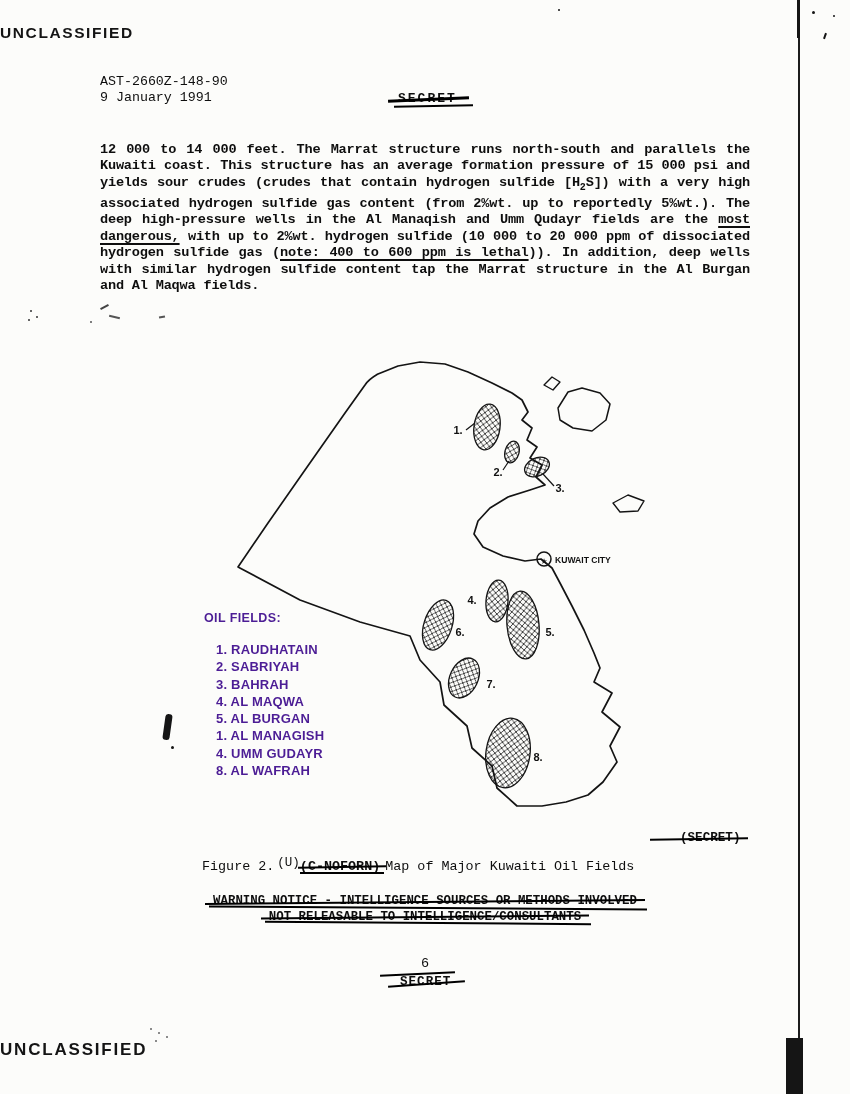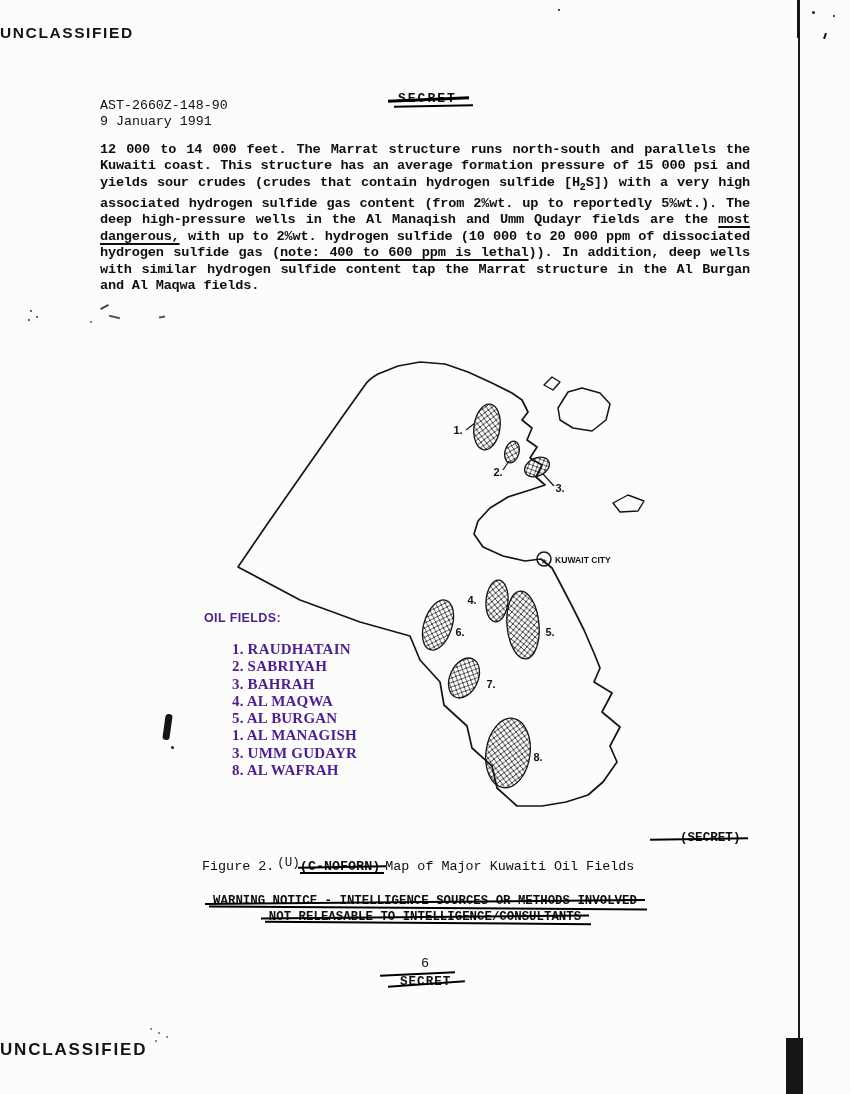--- a/index.html
+++ b/index.html
@@ -9,21 +9,21 @@
     font-family:"Liberation Mono",monospace;
   }
   
   .class-banner{
     position:absolute;left:0;width:100%;
     font-family:"Liberation Sans",sans-serif;font-weight:bold;color:#141414;
   }
   .class-top{top:24px;font-size:15.5px;letter-spacing:1.6px;}
   .class-bottom{top:1040px;font-size:17px;letter-spacing:1.8px;}
   
-  .docinfo{position:absolute;left:100px;top:98px;font-size:13.3px;line-height:15.8px;}
+  .docinfo{position:absolute;left:100px;top:74px;font-size:13.3px;line-height:15.8px;}
   
   .stamp{position:relative;display:inline-block;font-weight:bold;}
   .secret-top{position:absolute;left:398px;top:91px;font-size:13px;letter-spacing:2px;}
   .secret-top::after{content:"";position:absolute;left:-10px;right:-12px;top:46%;height:2.6px;background:#000;transform:rotate(-2.4deg);}
   .secret-top::before{content:"";position:absolute;left:-4px;right:-16px;bottom:-1px;height:2.2px;background:#000;transform:rotate(-1.2deg);}
   .secret-right{position:absolute;left:680px;top:831px;font-size:12.6px;font-weight:bold;}
   .secret-right::after{content:"";position:absolute;left:-30px;right:-8px;top:48%;height:2.2px;background:#000;transform:rotate(-.8deg);}
   .footer-num{position:absolute;left:0;top:956px;width:100%;text-align:center;font-size:13.5px;}
   .secret-bottom{position:absolute;left:400px;top:975px;font-size:12.6px;letter-spacing:1px;font-weight:bold;}
   .secret-bottom::before{content:"";position:absolute;left:-20px;right:-4px;top:-2px;height:2.2px;background:#000;transform:rotate(-2.5deg);}
@@ -36,21 +36,21 @@
   .body-text sub{font-size:10px;}
   .u{text-decoration:underline;text-decoration-thickness:1.6px;text-underline-offset:2.5px;}
   
   .map-wrap{position:absolute;left:228px;top:350px;width:480px;height:470px;}
   .map-wrap svg{display:block;}
   .fieldnum{font-family:"Liberation Sans",sans-serif;font-weight:bold;font-size:11px;fill:#101010;}
   .citylabel{font-family:"Liberation Sans",sans-serif;font-weight:bold;font-size:8.6px;fill:#101010;}
   
   .legend{position:absolute;left:204px;top:611px;font-family:"Liberation Sans",sans-serif;font-weight:bold;color:#4c1d95;}
   .legend-title{font-size:12.5px;letter-spacing:.4px;}
-  .legend-items{margin-top:16px;margin-left:28px;font-size:15px;line-height:17.3px;letter-spacing:.2px;font-family:Liberation Serif, serif;}
+  .legend-items{margin-top:16px;margin-left:12px;font-size:13px;line-height:17.3px;letter-spacing:.2px;}
   
   .caption{position:absolute;left:202px;top:859px;font-size:13.4px;white-space:nowrap;font-family:Liberation Mono, monospace;}
   .caption .umark{position:relative;top:-4px;font-size:12.5px;margin-left:3px;}
   .caption .struck-noforn{position:relative;display:inline-block;font-weight:bold;margin:0 5px 0 0;}
   .caption .struck-noforn::after{content:"";position:absolute;left:-2px;right:-6px;top:48%;height:2.2px;background:#000;transform:rotate(-1deg);}
   .caption .struck-noforn::before{content:"";position:absolute;left:0;right:-4px;bottom:0;height:1.8px;background:#000;}
   
   .notices{position:absolute;left:0;top:894px;width:100%;text-align:center;font-size:12.4px;font-weight:bold;line-height:15.6px;}
   .struck-heavy{position:relative;display:inline-block;}
   .struck-heavy::after{content:"";position:absolute;left:-8px;right:-8px;top:44%;height:2.1px;background:#000;transform:rotate(-.5deg);}
@@ -131,21 +131,21 @@
 
   <div class="legend">
     <div class="legend-title">OIL FIELDS:</div>
     <div class="legend-items">
       <div>1. RAUDHATAIN</div>
       <div>2. SABRIYAH</div>
       <div>3. BAHRAH</div>
       <div>4. AL MAQWA</div>
       <div>5. AL BURGAN</div>
       <div>1. AL MANAGISH</div>
-      <div>3. UMM GUDAYR</div>
+      <div>4. UMM GUDAYR</div>
       <div>8. AL WAFRAH</div>
     </div>
   </div>
 
   <span class="secret-right">(SECRET)</span>
 
   <div class="caption">
     <span>Figure 2.</span><span class="umark">(U)</span><span class="struck-noforn">(C-NOFORN)</span><span>Map of Major Kuwaiti Oil Fields</span>
   </div>
 

